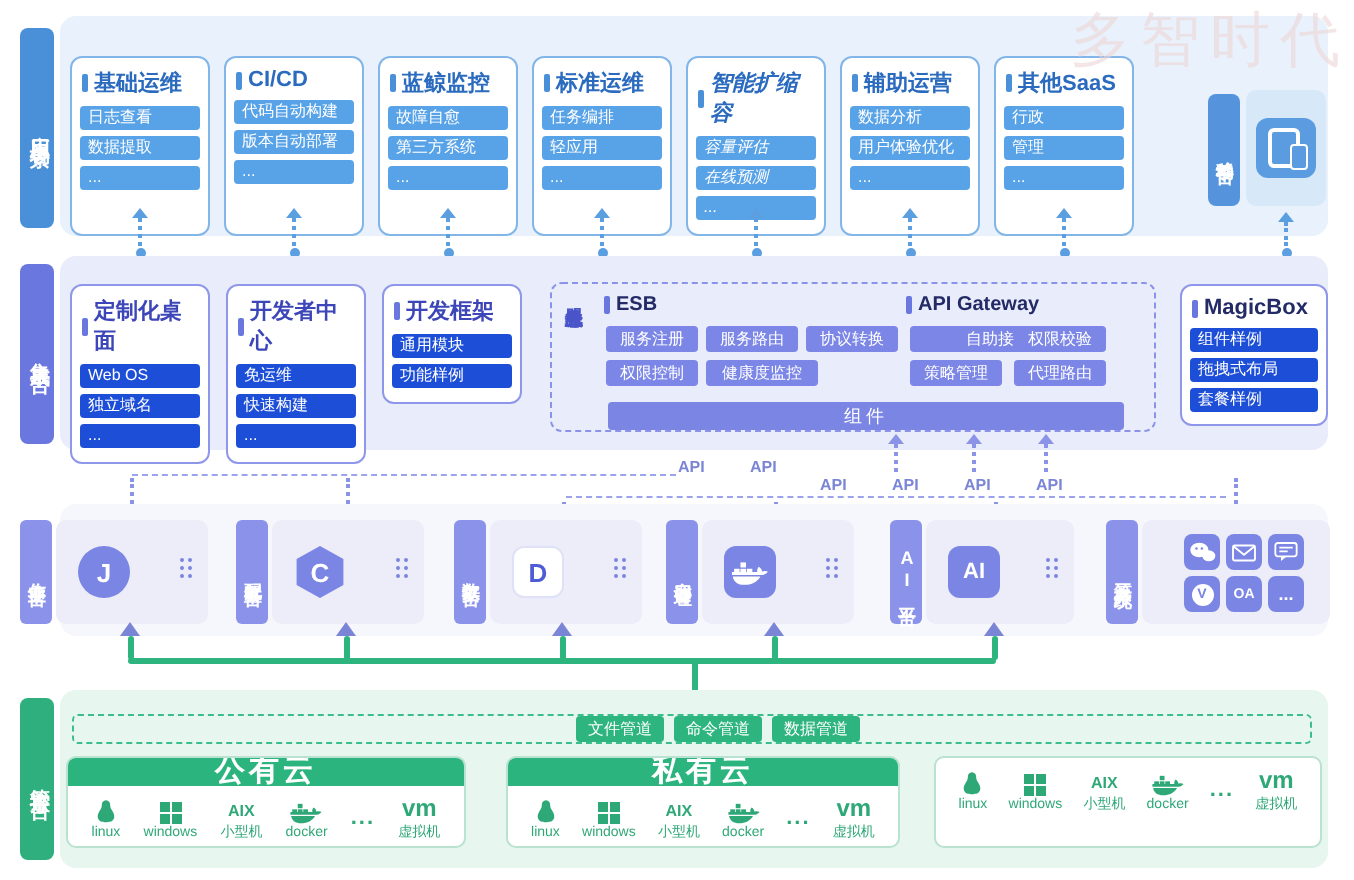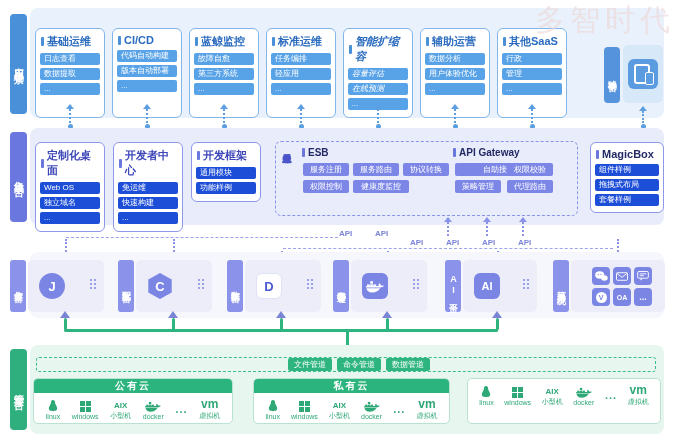--- a/index.html
+++ b/index.html
@@ -80,21 +80,21 @@
   .mbox{position:absolute;left:623px;top:45px;width:40px;height:58px;background:#d7e8f8;border-radius:5px;
         display:flex;align-items:center;justify-content:center;}
   .mbtn{width:30px;height:30px;background:#5b9be0;border-radius:6px;position:relative;}
   .tab{position:absolute;left:6px;top:5px;width:12px;height:16px;border:2px solid #fff;border-radius:3px;}
   .phn{position:absolute;right:4px;bottom:4px;width:7px;height:11px;border:1.5px solid #fff;border-radius:2px;background:#5b9be0;}
   
   .pipedash{position:absolute;left:36px;top:357px;width:620px;height:15px;border:1px dashed #3cbd8c;border-radius:3px;box-sizing:border-box;}
   .pipes{position:absolute;left:288px;top:358px;display:flex;gap:5px;}
   .pipes .pill.g{height:13px;line-height:13px;font-size:8px;padding:0 6px;border-radius:2px;}
   .cloud{position:absolute;top:378px;height:46px;background:#fff;border:1px solid #b9e2d0;border-radius:5px;overflow:hidden;box-sizing:border-box;}
-  .chead{height:14px;background:#2cb47e;color:#fff;font-size:10px;font-weight:bold;text-align:center;line-height:14px;letter-spacing:2px;}
+  .chead{height:14px;background:#2cb47e;color:#fff;font-size:15px;font-weight:bold;text-align:center;line-height:14px;letter-spacing:2px;}
   .cbody{height:31px;display:flex;align-items:center;justify-content:space-around;padding:0 6px;}
   .citem{display:flex;flex-direction:column;align-items:center;color:#2fa877;}
   .cicon{height:14px;display:flex;align-items:flex-end;justify-content:center;color:#2fa877;}
   .clabel{font-size:7px;margin-top:1px;color:#2fa877;}
   .aixtxt{font-size:8px;font-weight:bold;}
   .vmtxt{font-size:12px;font-weight:bold;line-height:12px;}
   .moretxt{font-size:11px;font-weight:bold;letter-spacing:1px;}
   .win{display:grid;grid-template-columns:5px 5px;gap:1px;}
   .win span{width:5px;height:5px;background:#2fa877;}
   
@@ -266,20 +266,21 @@
   <div class="esbpill" style="left:27px;top:38px;width:46px;">权限控制</div>
   <div class="esbpill" style="left:77px;top:38px;width:56px;">健康度监控</div>
   <div class="grptitle" style="left:177px;top:5px;">
       <span class="tbar" style="background:#6977de;"></span>
       <span>API Gateway</span>
     </div>
   <div class="esbpill" style="left:179px;top:21px;width:60px;padding-left:14px;">自助接入</div>
   <div class="esbpill" style="left:231px;top:21px;width:46px;">权限校验</div>
   <div class="esbpill" style="left:179px;top:38px;width:46px;">策略管理</div>
   <div class="esbpill" style="left:231px;top:38px;width:46px;">代理路由</div>
+  <div class="compbar">组件</div>
 </div>
 
 <div class="magic">
   <div class="ctitle" style="color:#232a66;">
       <span class="tbar" style="background:#6977de;"></span>
       <span>MagicBox</span>
     </div>
   <div class="pill p">组件样例</div>
   <div class="pill p">拖拽式布局</div>
   <div class="pill p">套餐样例</div>

